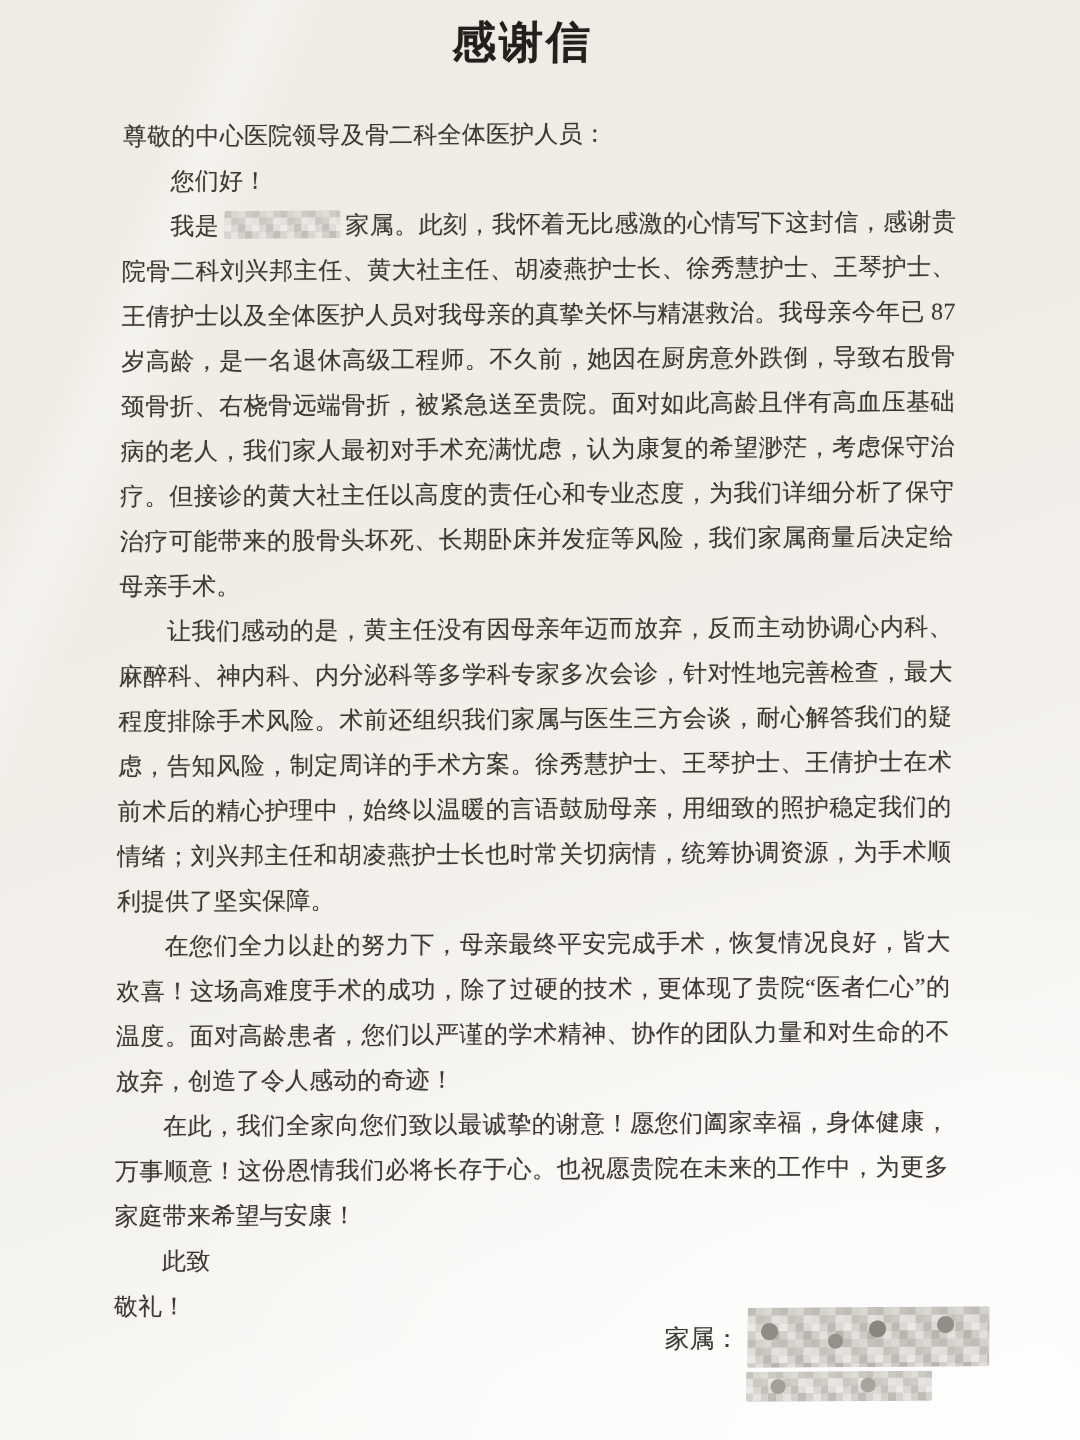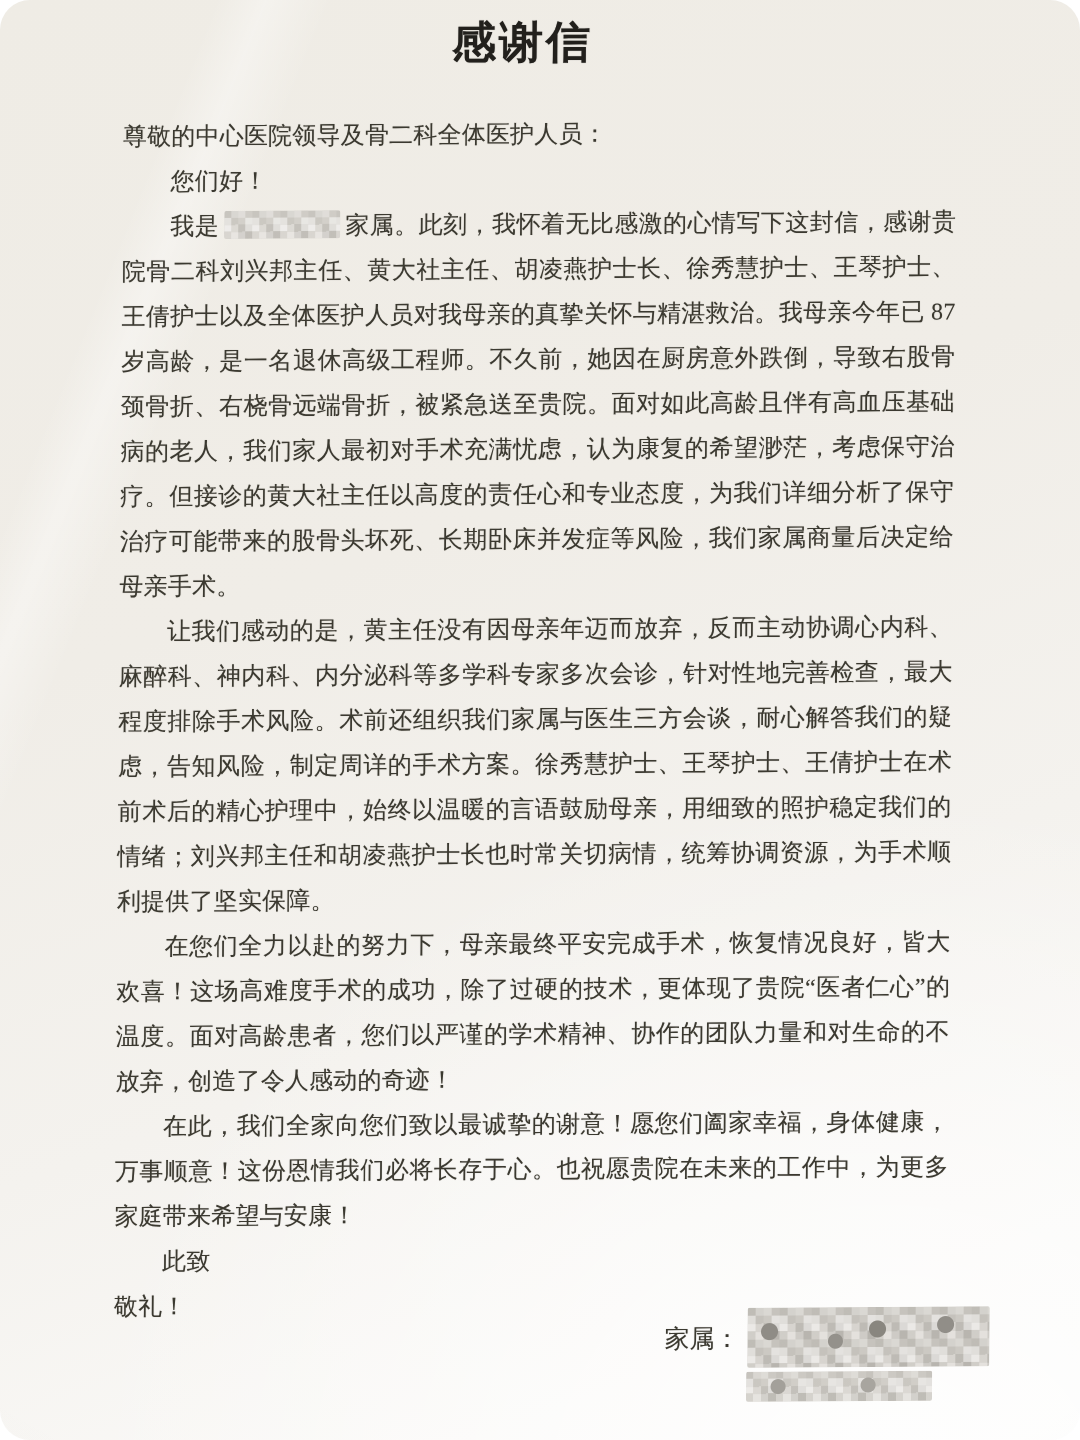--- a/index.html
+++ b/index.html
@@ -15,21 +15,20 @@
   
   .paper {
     position: relative;
     width: 1080px;
     height: 1440px;
     background-image:
       linear-gradient(112deg, rgba(255,255,255,0) 13%, rgba(255,255,255,0.35) 16%, rgba(255,255,255,0) 20%),
       radial-gradient(130% 85% at 82% 104%, rgba(255,255,255,0.85) 0%, rgba(255,255,255,0) 58%),
       radial-gradient(140% 110% at 50% 30%, rgba(0,0,0,0) 70%, rgba(96,90,78,0.05) 100%),
       linear-gradient(160deg, #efece5 0%, #f0ede7 38%, #f4f2ee 65%, #faf9f7 88%, #fbfbfa 100%);
-    border-radius: 30px;
   }
 
   
   .sheet {
     position: relative;
     width: 100%;
     height: 100%;
     padding: 18px 122px 0 124px;
     transform: rotate(-0.35deg) skewX(-0.8deg);
     transform-origin: 50% 0;

